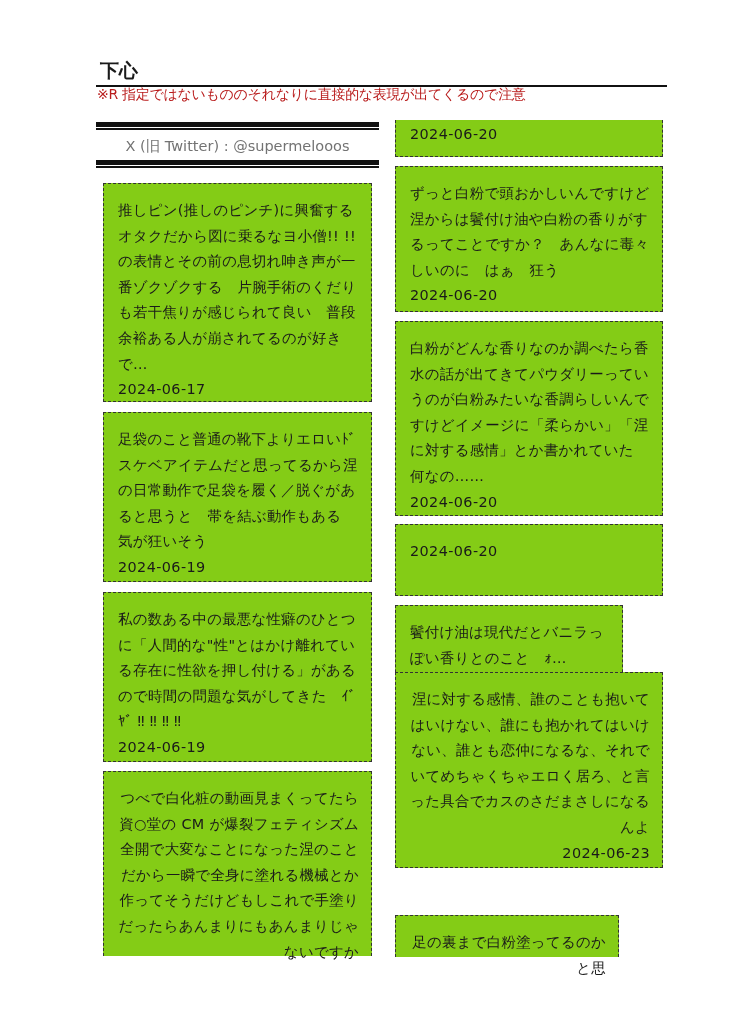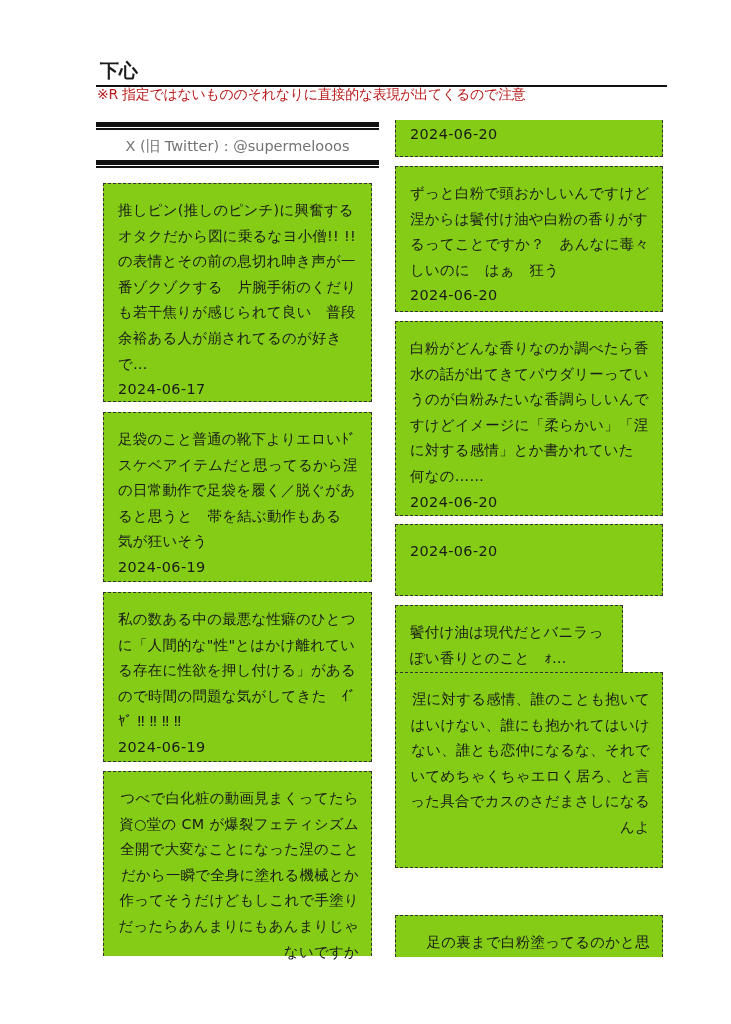--- a/index.html
+++ b/index.html
@@ -86,17 +86,18 @@
   <div class="date">2024-06-20</div>
 </div>
 
 <div class="card" style="left:395px; top:605px; width:228px; height:97px;">
   <div class="body">鬢付け油は現代だとバニラっぽい香りとのこと　ｫ…</div>
   <div class="date">2024-06-20</div>
 </div>
 
 <div class="card" style="left:395px; top:672px; width:268px; height:196px;text-align:right;">
   <div class="body">涅に対する感情、誰のことも抱いてはいけない、誰にも抱かれてはいけない、誰とも恋仲になるな、それでいてめちゃくちゃエロく居ろ、と言った具合でカスのさだまさしになるんよ</div>
+  <div class="date">2024-06-23</div>
 </div>
 
-<div class="card cut-bottom" style="left:395px; top:915px; width:268px; height:42px;">
+<div class="card cut-bottom" style="left:395px; top:915px; width:224px; height:42px;">
   <div class="body">足の裏まで白粉塗ってるのかと思</div>
 </div>
 
 </body></html>

